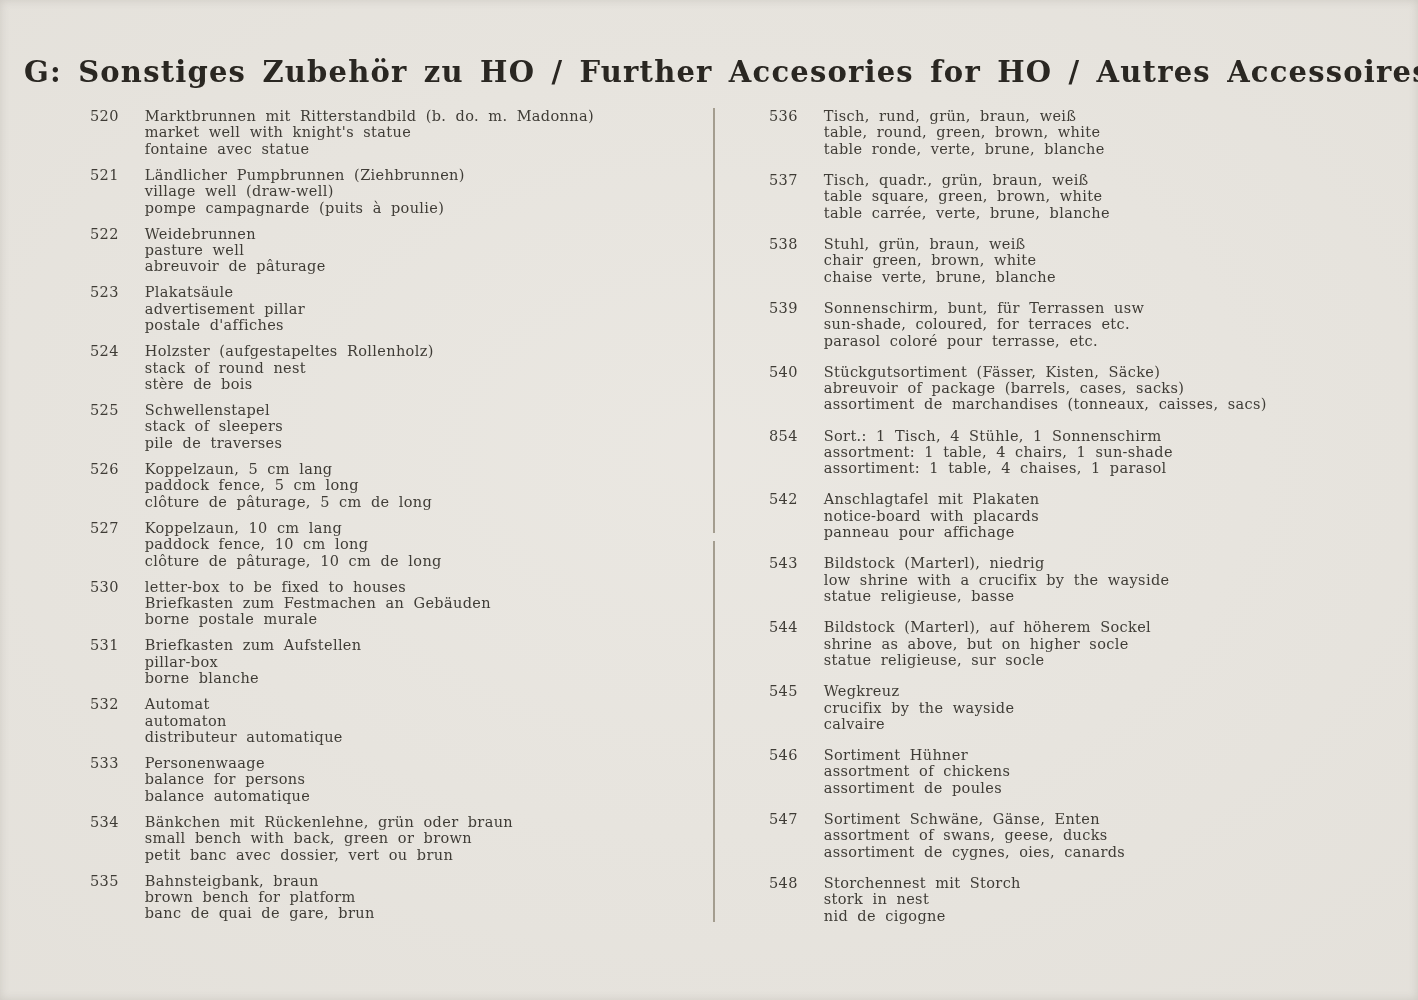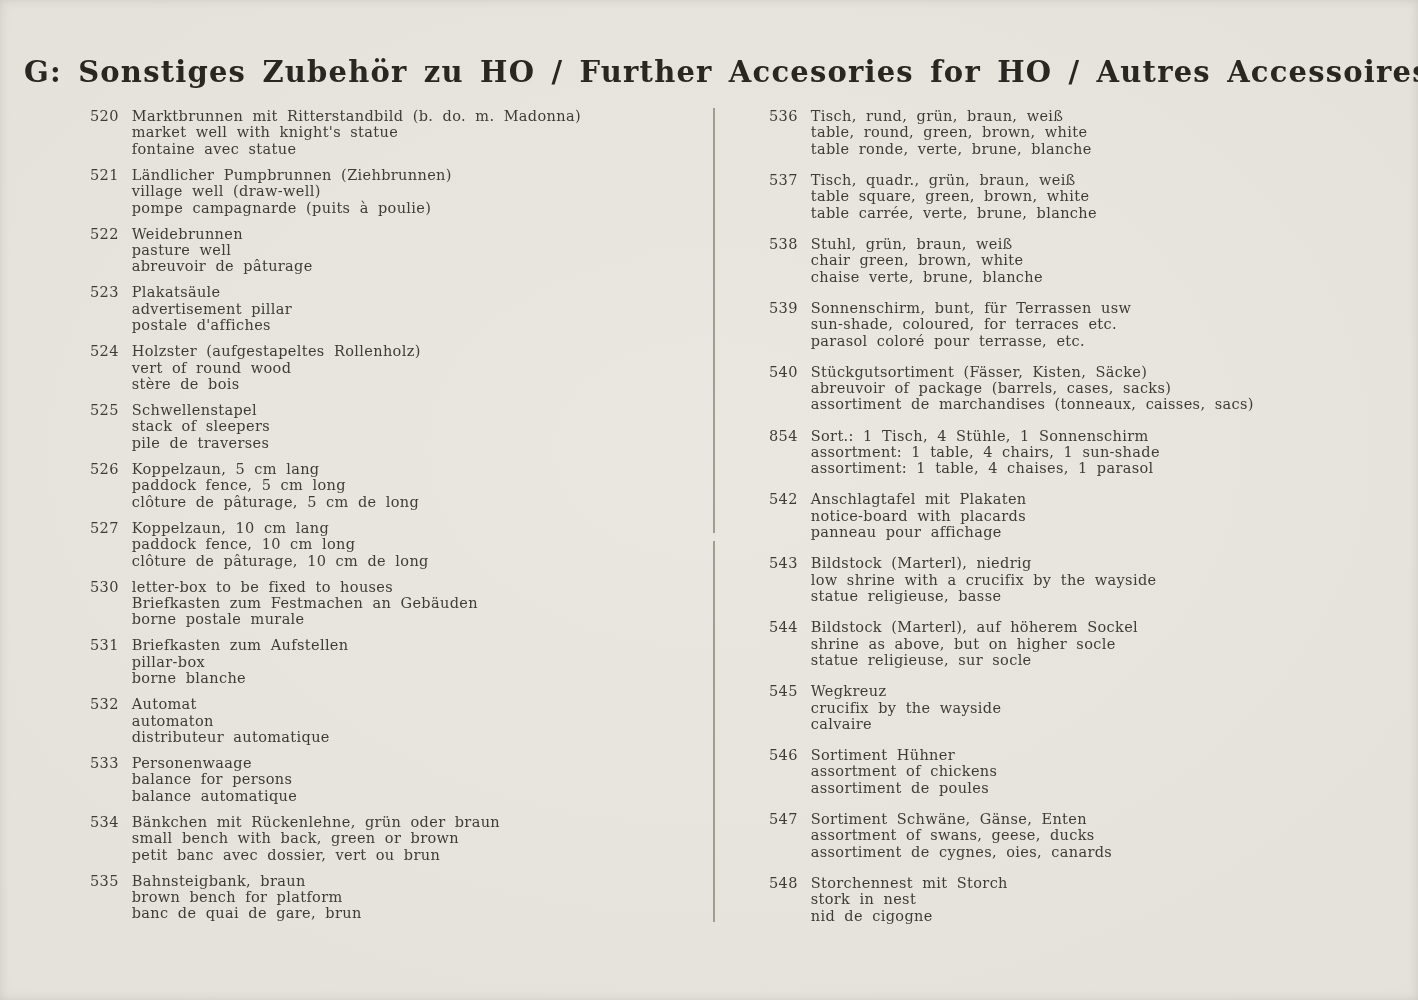--- a/index.html
+++ b/index.html
@@ -43,20 +43,21 @@
     line-height: 16.4px;
     letter-spacing: 0.35px;
     word-spacing: 0.3em;
   }
   .col-left  { left: 90px; }
   .col-right { left: 752px; margin-left: 17px; }
   .item {
     display: flex;
     align-items: flex-start;
     margin-bottom: 9.6px;
+    gap: 13px;
   }
   .col-right .item { margin-bottom: 14.7px; }
   .num {
     flex: 0 0 28px;
     margin-right: 13px;
   }
   .langs { flex: 1; }
   .line { display: block; white-space: nowrap; }
   .divider {
     position: absolute;
@@ -109,21 +110,21 @@
           <span class="line">Plakatsäule</span>
           <span class="line">advertisement pillar</span>
           <span class="line">postale d'affiches</span>
         </span>
       </div>
 
       <div class="item">
         <span class="num">524</span>
         <span class="langs">
           <span class="line">Holzster (aufgestapeltes Rollenholz)</span>
-          <span class="line">vert of round wood</span>
+          <span class="line">stack of round nest</span>
           <span class="line">stère de bois</span>
         </span>
       </div>
 
       <div class="item">
         <span class="num">525</span>
         <span class="langs">
           <span class="line">Schwellenstapel</span>
           <span class="line">stack of sleepers</span>
           <span class="line">pile de traverses</span>

